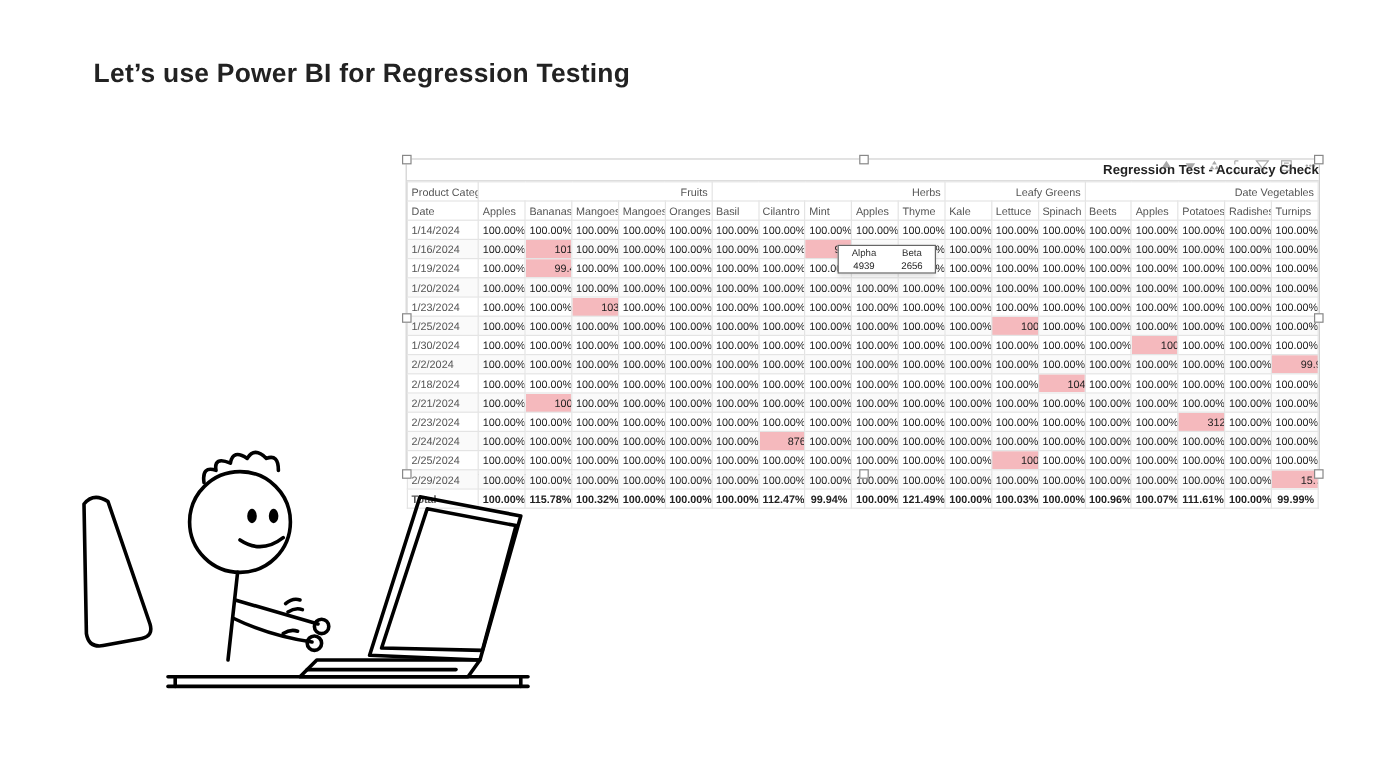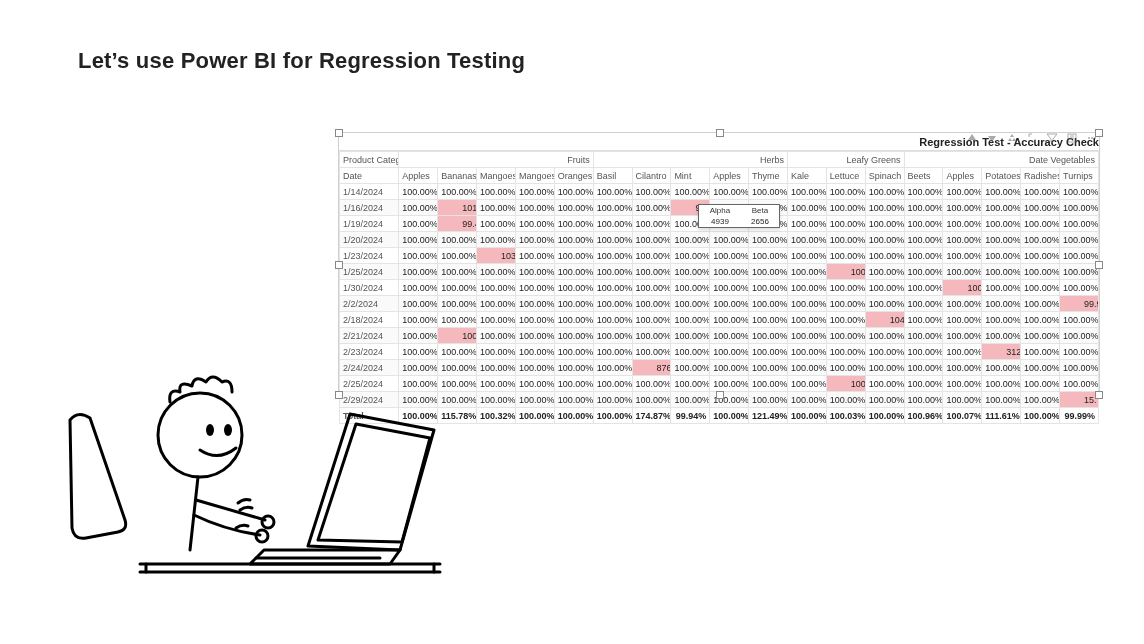--- a/index.html
+++ b/index.html
@@ -560,21 +560,21 @@
             <td class="hl">15.74%</td>
           </tr>
           <tr class="total">
             <td class="rowhead">Total</td>
             <td>100.00%</td>
             <td>115.78%</td>
             <td>100.32%</td>
             <td>100.00%</td>
             <td>100.00%</td>
             <td>100.00%</td>
-            <td>174.87%</td>
+            <td>112.47%</td>
             <td>99.94%</td>
             <td>100.00%</td>
             <td>121.49%</td>
             <td>100.00%</td>
             <td>100.03%</td>
             <td>100.00%</td>
             <td>100.96%</td>
             <td>100.07%</td>
             <td>111.61%</td>
             <td>100.00%</td>

